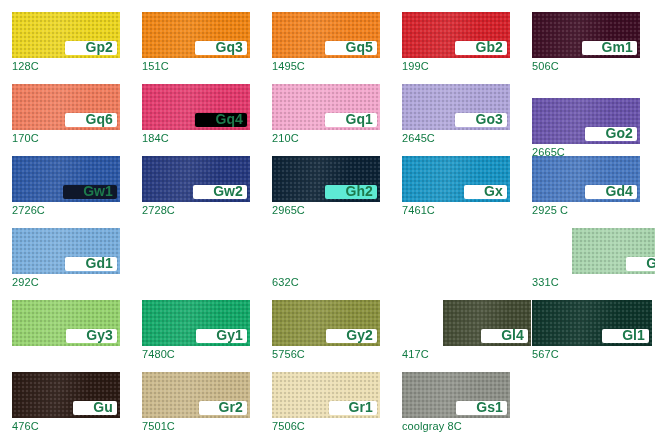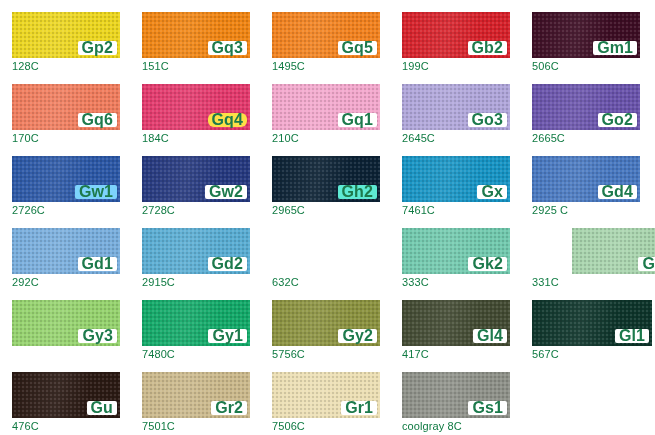--- a/index.html
+++ b/index.html
@@ -65,22 +65,22 @@
       rgba(255,255,255,0.07) 42%,
       rgba(255,255,255,0.00) 70%);
     pointer-events: none;
   }
   .chip-badge {
     position: absolute;
     right: 3px;
     bottom: 3px;
     background: #ffffff;
     border-radius: 2px;
-    padding: 1px 4px 2px 4px;
-    font-size: 16px;
+    padding: 1px 4px 2px 20px;
+    font-size: 14px;
     line-height: 11px;
     color: #1d7a4c;
     font-weight: bold;
     letter-spacing: 0.1px;
     white-space: nowrap;
   }
   .swatch-caption {
     position: absolute;
     left: 12px;
     top: 60px;
@@ -147,21 +147,21 @@
         <div class="chip-sheen"></div>
         <div class="chip-badge" style="color: rgb(29, 122, 76); background: rgb(255, 255, 255);">Gq6</div>
       </div>
       <div class="swatch-caption" style="color: rgb(15, 122, 66);">170C</div>
     </div>
     <div class="swatch-cell" style="left: 130px; top: 72px; width: 130px; height: 72px;">
       <div class="swatch-chip" style="width: 108px; height: 46px;">
         <div class="chip-fill" style="background: rgb(227, 58, 109);"></div>
         <div class="chip-texture"></div>
         <div class="chip-sheen"></div>
-        <div class="chip-badge" style="color: rgb(29, 122, 76); background: #fde047; border-radius: 6px;">Gq4</div>
+        <div class="chip-badge" style="color: rgb(29, 122, 76); background: #000000;">Gq4</div>
       </div>
       <div class="swatch-caption" style="color: rgb(15, 122, 66);">184C</div>
     </div>
     <div class="swatch-cell" style="left: 260px; top: 72px; width: 130px; height: 72px;">
       <div class="swatch-chip" style="width: 108px; height: 46px;">
         <div class="chip-fill" style="background: rgb(243, 168, 205);"></div>
         <div class="chip-texture"></div>
         <div class="chip-sheen"></div>
         <div class="chip-badge" style="color: rgb(29, 122, 76); background: rgb(255, 255, 255);">Gq1</div>
       </div>
@@ -169,35 +169,35 @@
     </div>
     <div class="swatch-cell" style="left: 390px; top: 72px; width: 130px; height: 72px;">
       <div class="swatch-chip" style="width: 108px; height: 46px;">
         <div class="chip-fill" style="background: rgb(176, 166, 218);"></div>
         <div class="chip-texture"></div>
         <div class="chip-sheen"></div>
         <div class="chip-badge" style="color: rgb(29, 122, 76); background: rgb(255, 255, 255);">Go3</div>
       </div>
       <div class="swatch-caption" style="color: rgb(15, 122, 66);">2645C</div>
     </div>
-    <div class="swatch-cell" style="left: 520px; top: 72px; width: 130px; height: 72px;">
+    <div class="swatch-cell" style="left: 520px; top: 86px; width: 130px; height: 72px;">
       <div class="swatch-chip" style="width: 108px; height: 46px;">
         <div class="chip-fill" style="background: rgb(106, 84, 171);"></div>
         <div class="chip-texture"></div>
         <div class="chip-sheen"></div>
         <div class="chip-badge" style="color: rgb(29, 122, 76); background: rgb(255, 255, 255);">Go2</div>
       </div>
       <div class="swatch-caption" style="color: rgb(15, 122, 66);">2665C</div>
     </div>
     <div class="swatch-cell" style="left: 0px; top: 144px; width: 130px; height: 72px;">
       <div class="swatch-chip" style="width: 108px; height: 46px;">
         <div class="chip-fill" style="background: rgb(44, 88, 166);"></div>
         <div class="chip-texture"></div>
         <div class="chip-sheen"></div>
-        <div class="chip-badge" style="color: rgb(29, 122, 76); background: #7dd3fc;">Gw1</div>
+        <div class="chip-badge" style="color: rgb(29, 122, 76); background: #0f172a;">Gw1</div>
       </div>
       <div class="swatch-caption" style="color: rgb(15, 122, 66);">2726C</div>
     </div>
     <div class="swatch-cell" style="left: 130px; top: 144px; width: 130px; height: 72px;">
       <div class="swatch-chip" style="width: 108px; height: 46px;">
         <div class="chip-fill" style="background: rgb(38, 57, 127);"></div>
         <div class="chip-texture"></div>
         <div class="chip-sheen"></div>
         <div class="chip-badge" style="color: rgb(29, 122, 76); background: rgb(255, 255, 255);">Gw2</div>
       </div>
@@ -232,40 +232,22 @@
     </div>
     <div class="swatch-cell" style="left: 0px; top: 216px; width: 130px; height: 72px;">
       <div class="swatch-chip" style="width: 108px; height: 46px; text-decoration: underline;">
         <div class="chip-fill" style="background: rgb(121, 174, 221);"></div>
         <div class="chip-texture"></div>
         <div class="chip-sheen"></div>
         <div class="chip-badge" style="color: rgb(29, 122, 76); background: rgb(255, 255, 255);">Gd1</div>
       </div>
       <div class="swatch-caption" style="color: rgb(15, 122, 66);">292C</div>
     </div>
-    <div class="swatch-cell" style="left: 130px; top: 216px; width: 130px; height: 72px;">
-      <div class="swatch-chip" style="width: 108px; height: 46px;">
-        <div class="chip-fill" style="background: rgb(90, 173, 211);"></div>
-        <div class="chip-texture"></div>
-        <div class="chip-sheen"></div>
-        <div class="chip-badge" style="color: rgb(29, 122, 76); background: rgb(255, 255, 255);">Gd2</div>
-      </div>
-      <div class="swatch-caption" style="color: rgb(15, 122, 66);">2915C</div>
-    </div>
     <div class="swatch-cell" style="left: 260px; top: 216px; width: 130px; height: 72px;">
       <div class="swatch-caption" style="color: rgb(15, 122, 66);">632C</div>
-    </div>
-    <div class="swatch-cell" style="left: 390px; top: 216px; width: 130px; height: 72px;">
-      <div class="swatch-chip" style="width: 108px; height: 46px;">
-        <div class="chip-fill" style="background: rgb(114, 201, 174);"></div>
-        <div class="chip-texture"></div>
-        <div class="chip-sheen"></div>
-        <div class="chip-badge" style="color: rgb(29, 122, 76); background: rgb(255, 255, 255);">Gk2</div>
-      </div>
-      <div class="swatch-caption" style="color: rgb(15, 122, 66);">333C</div>
     </div>
     <div class="swatch-cell" style="left: 520px; top: 216px; width: 130px; height: 72px;">
       <div class="swatch-chip" style="width: 108px; height: 46px; margin-left: 40px;">
         <div class="chip-fill" style="background: rgb(168, 212, 173);"></div>
         <div class="chip-texture"></div>
         <div class="chip-sheen"></div>
         <div class="chip-badge" style="color: rgb(29, 122, 76); background: rgb(255, 255, 255);">Gy4</div>
       </div>
       <div class="swatch-caption" style="color: rgb(15, 122, 66);">331C</div>
     </div>
@@ -290,21 +272,21 @@
     <div class="swatch-cell" style="left: 260px; top: 288px; width: 130px; height: 72px;">
       <div class="swatch-chip" style="width: 108px; height: 46px;">
         <div class="chip-fill" style="background: rgb(139, 146, 64);"></div>
         <div class="chip-texture"></div>
         <div class="chip-sheen"></div>
         <div class="chip-badge" style="color: rgb(29, 122, 76); background: rgb(255, 255, 255);">Gy2</div>
       </div>
       <div class="swatch-caption" style="color: rgb(15, 122, 66);">5756C</div>
     </div>
     <div class="swatch-cell" style="left: 390px; top: 288px; width: 130px; height: 72px;">
-      <div class="swatch-chip" style="width: 108px; height: 46px;">
+      <div class="swatch-chip" style="width: 88px; height: 46px; margin-left: 41px;">
         <div class="chip-fill" style="background: rgb(67, 75, 51);"></div>
         <div class="chip-texture"></div>
         <div class="chip-sheen"></div>
         <div class="chip-badge" style="color: rgb(29, 122, 76); background: rgb(255, 255, 255);">Gl4</div>
       </div>
       <div class="swatch-caption" style="color: rgb(15, 122, 66);">417C</div>
     </div>
     <div class="swatch-cell" style="left: 520px; top: 288px; width: 130px; height: 72px;">
       <div class="swatch-chip" style="width: 120px; height: 46px;">
         <div class="chip-fill" style="background: rgb(14, 53, 43);"></div>

